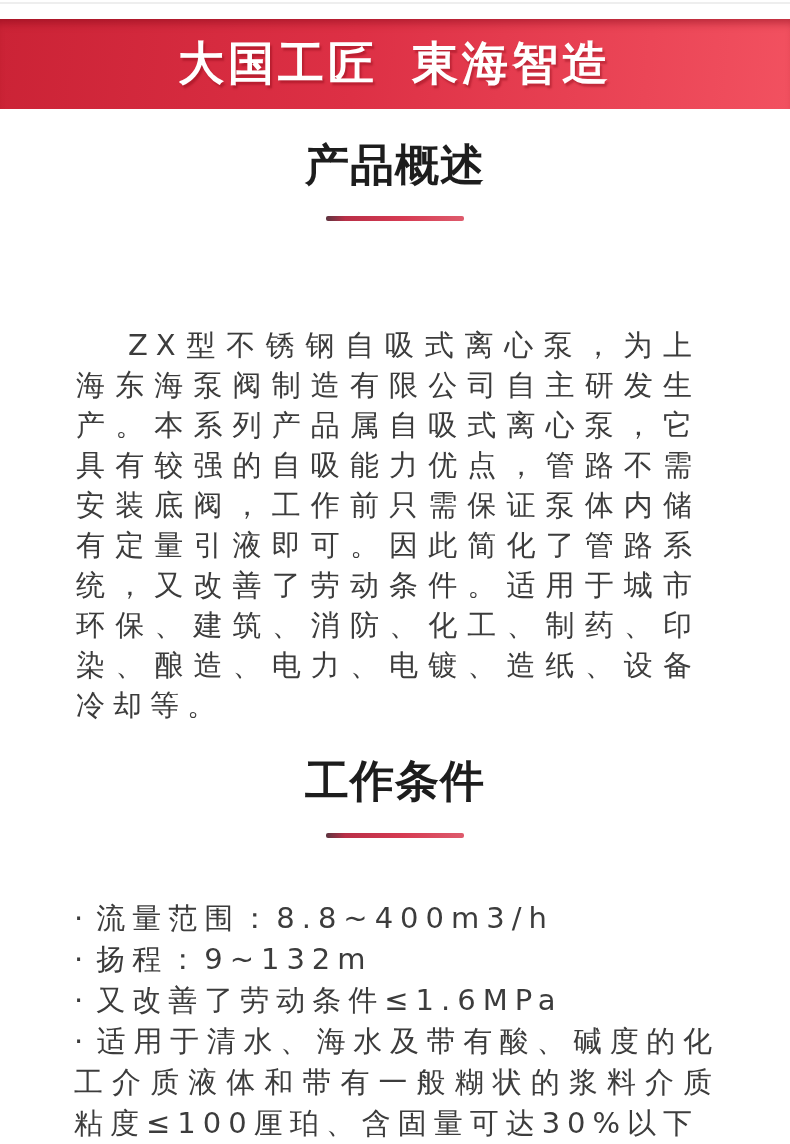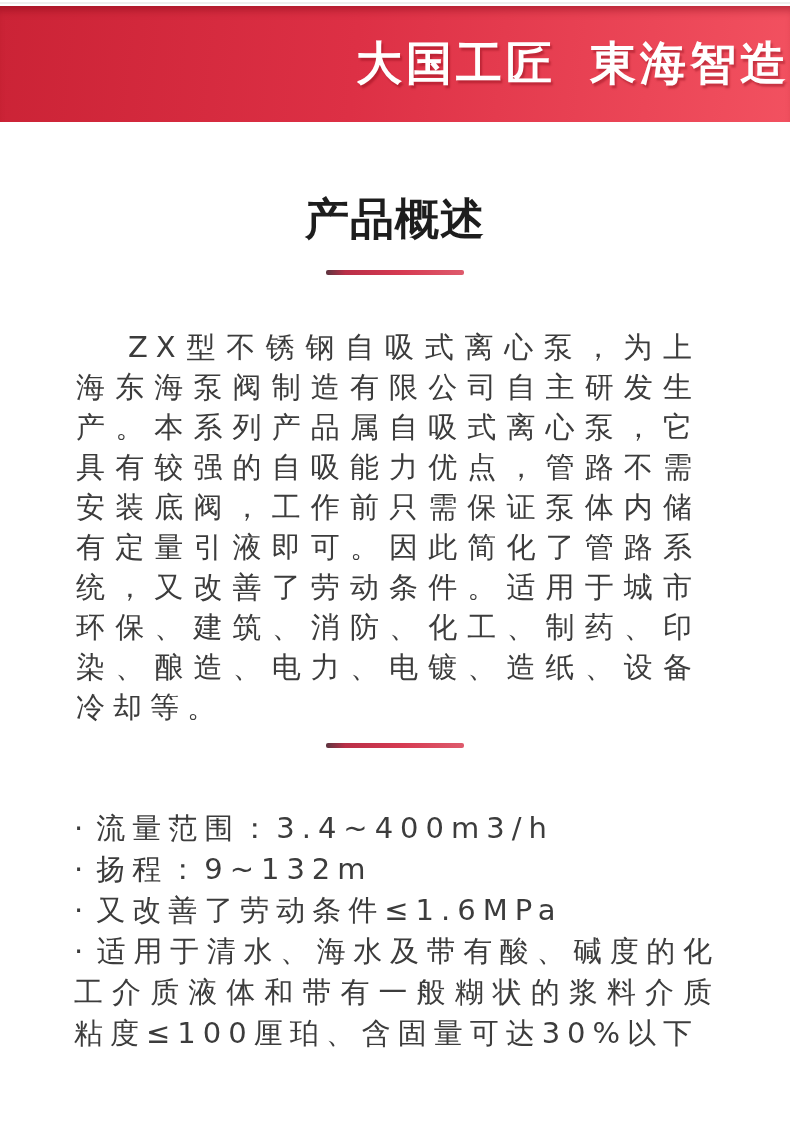--- a/index.html
+++ b/index.html
@@ -14,58 +14,58 @@
     font-family: "DejaVu Sans", sans-serif;
     position: relative;
   }
   .page-top-line {
     height: 2px;
     margin-top: 2px;
     background: #eeeeee;
   }
   
   .banner {
-    margin-top: 2px;
-    height: 116px;
+    margin-top: 15px;
+    height: 90px;
     background: linear-gradient(96deg, #cb2336 0%, #dd3045 45%, #f25160 100%);
     box-shadow: inset 0 9px 8px -5px rgba(120, 0, 18, 0.45);
     display: flex;
     align-items: center;
-    justify-content: flex-end;
+    justify-content: center;
   }
   .banner-title {
     color: #ffffff;
     font-size: 46px;
     font-weight: 900;
     letter-spacing: 4px;
     word-spacing: 14px;
     text-shadow: 2px 3px 2px rgba(120, 0, 15, 0.35);
     white-space: nowrap;
   }
   
   .section-title {
-    margin-top: 75px;
+    margin-top: 34px;
     text-align: center;
     font-size: 44px;
     line-height: 1;
     font-weight: 900;
     letter-spacing: 1px;
     color: #1d1d1d;
   }
   .title-underline {
     width: 138px;
     height: 5px;
     margin: 16px auto 0 auto;
     border-radius: 2px;
     background: linear-gradient(to right, #5d3540 0%, #b92f47 14%, #d63a52 55%, #de5b6c 100%);
   }
   
   .overview-paragraph {
     width: 624px;
-    margin: 52px 0 0 76px;
+    margin: 104px 0 0 76px;
     font-size: 29px;
     line-height: 40px;
     letter-spacing: 8px;
     color: #3c3c3c;
     text-align: justify;
     text-justify: inter-character;
     line-break: anywhere;
     text-indent: 52px;
   }
   
@@ -98,25 +98,26 @@
   <span class="banner-title">大国工匠 東海智造</span>
 </header>
 
 <section>
   <h1 class="section-title">产品概述</h1>
   <div class="title-underline"></div>
   <p class="overview-paragraph">ZX型不锈钢自吸式离心泵，为上海东海泵阀制造有限公司自主研发生产。本系列产品属自吸式离心泵，它具有较强的自吸能力优点，管路不需安装底阀，工作前只需保证泵体内储有定量引液即可。因此简化了管路系统，又改善了劳动条件。适用于城市环保、建筑、消防、化工、制药、印染、酿造、电力、电镀、造纸、设备冷却等。</p>
 </section>
 
 <section>
+  <h1 class="section-title">工作条件</h1>
   <div class="title-underline"></div>
 
   <ul class="conditions-list">
     <li class="condition-item">
-      <span class="bullet-marker">·</span><span>流量范围：3.4~400m3/h</span>
+      <span class="bullet-marker">·</span><span>流量范围：8.8~400m3/h</span>
     </li>
     <li class="condition-item">
       <span class="bullet-marker">·</span><span>扬程：9~132m</span>
     </li>
     <li class="condition-item">
       <span class="bullet-marker">·</span><span>又改善了劳动条件≤1.6MPa</span>
     </li>
     <li class="condition-item">
       <span class="bullet-marker">·</span><span>适用于清水、海水及带有酸、碱度的化工介质液体和带有一般糊状的浆料介质粘度≤100厘珀、含固量可达30%以下</span>
     </li>

